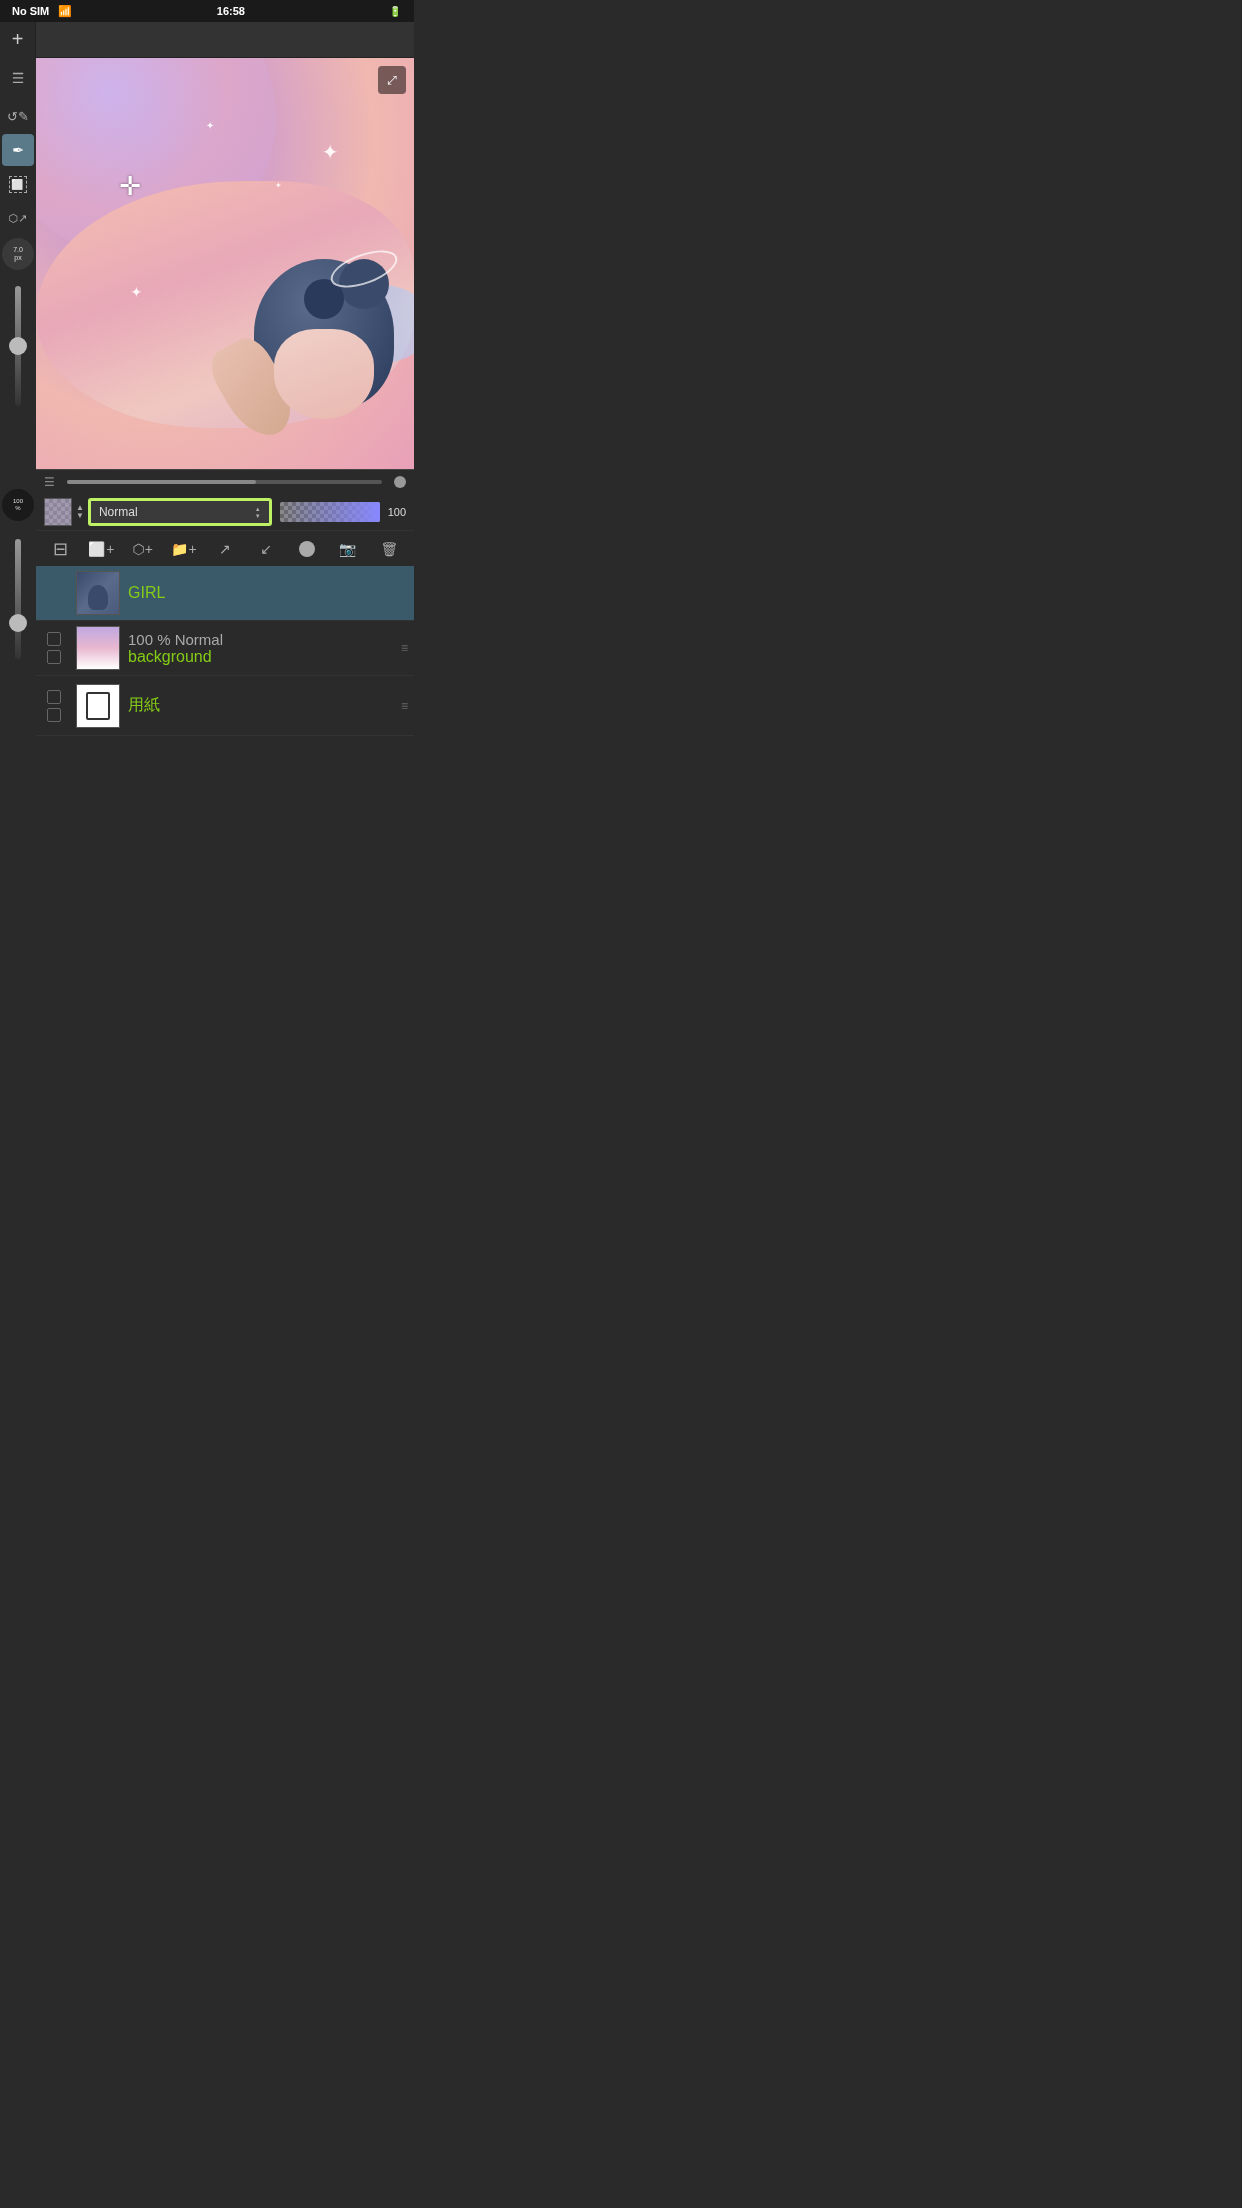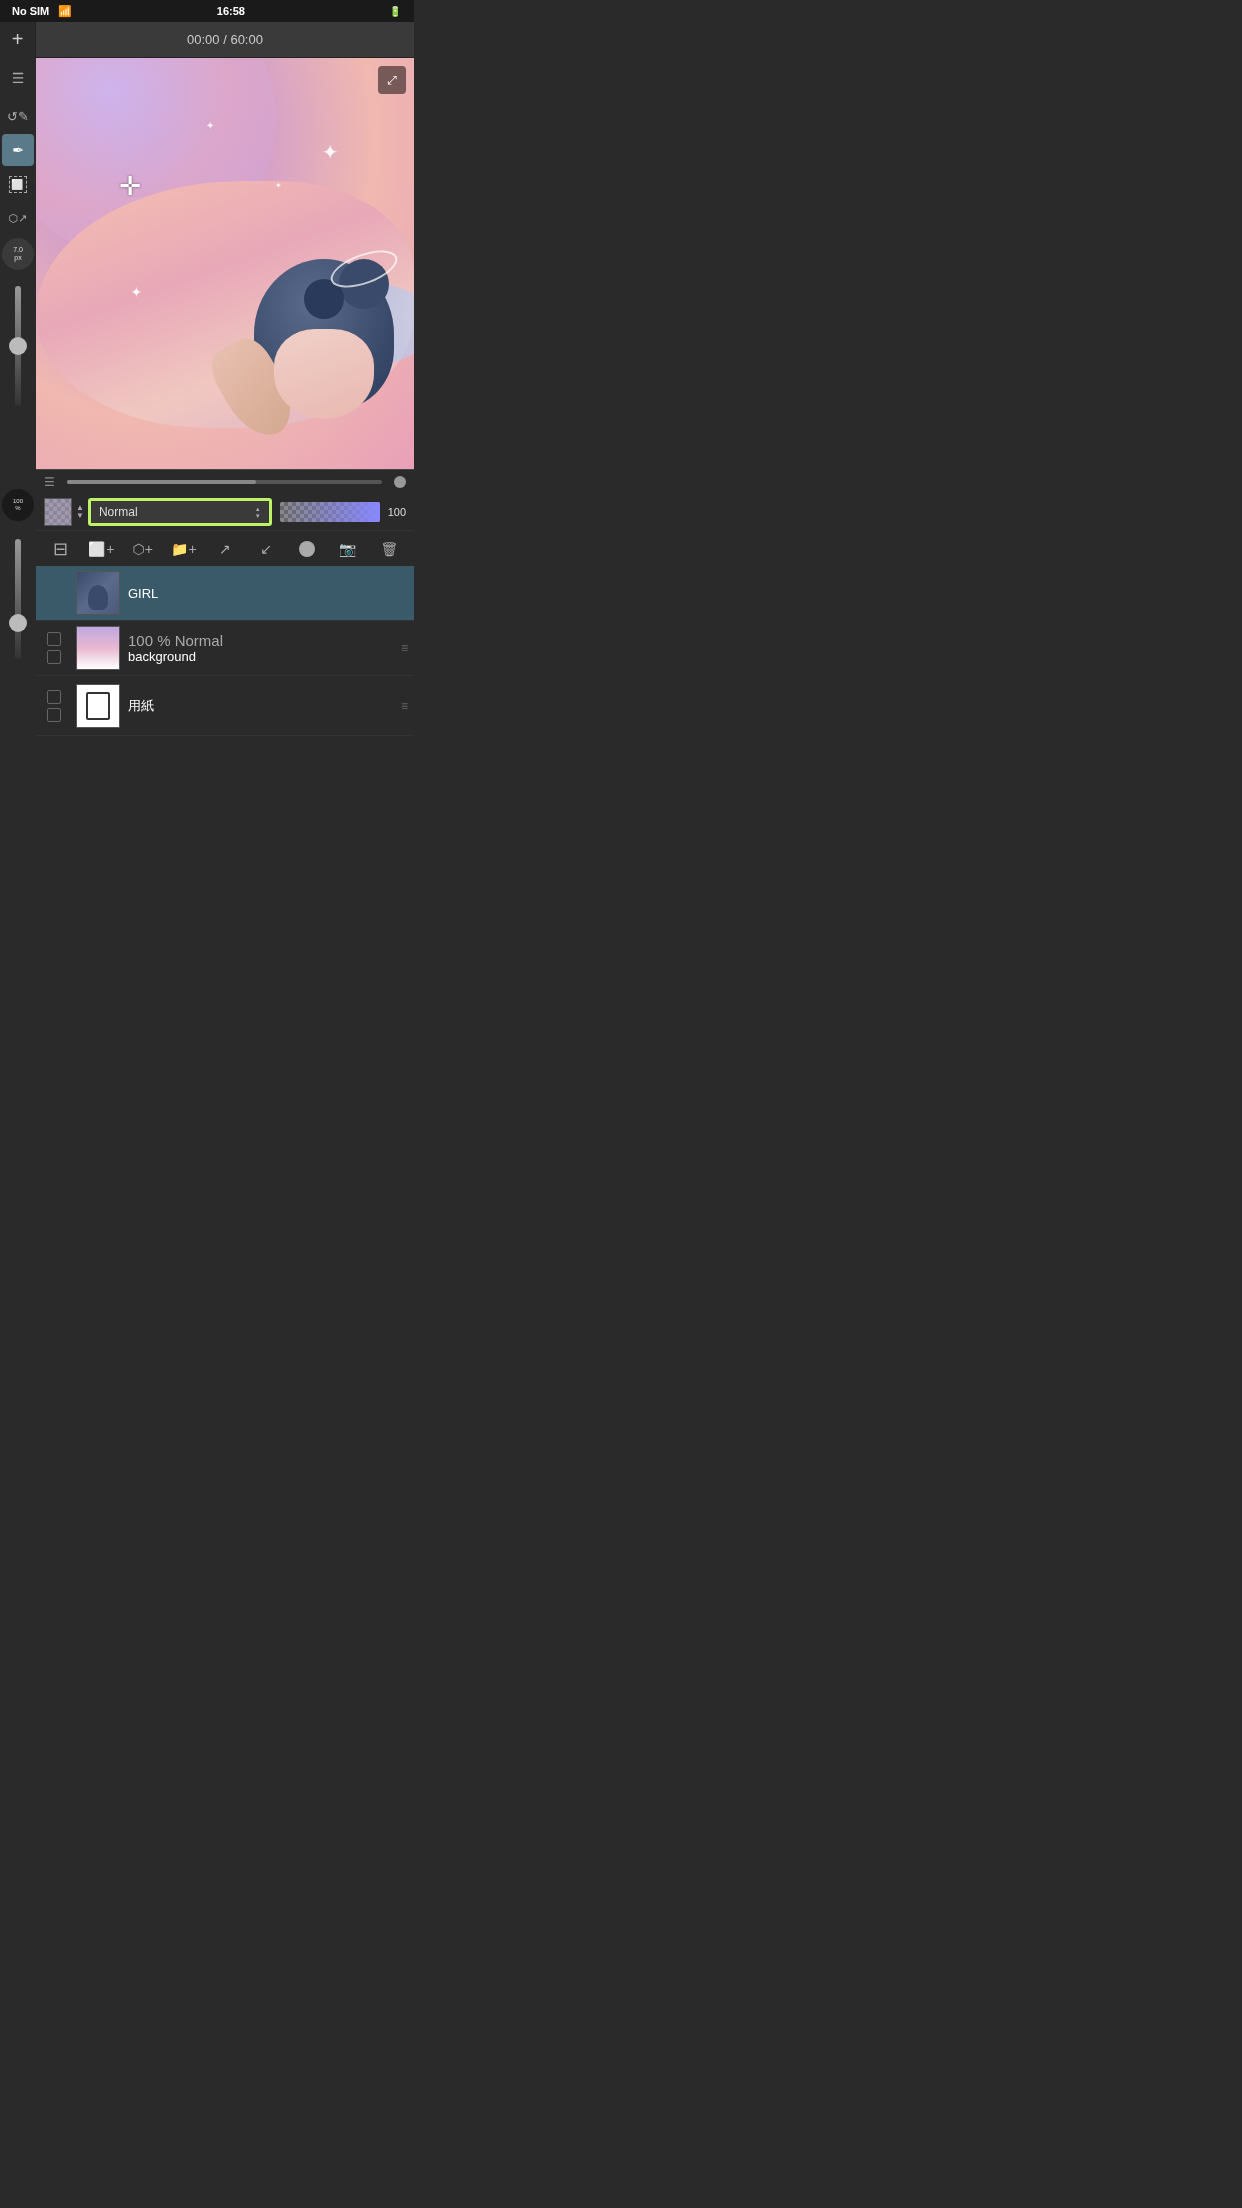--- a/index.html
+++ b/index.html
@@ -352,22 +352,22 @@
       border: 1px solid #555;
       flex-shrink: 0;
       margin: 0 4px;
       overflow: hidden;
     }
     .layer-info {
       flex: 1;
       padding: 2px 4px;
     }
     .layer-name {
-      color: #ffffff;
-      font-size: 13px;
+      color: #84cc16;
+      font-size: 16px;
       font-weight: 500;
     }
     .layer-meta {
       color: #aaa;
       font-size: 15px;
     }
     .layer-drag {
       color: #666;
       font-size: 12px;
       padding: 0 6px;
@@ -474,23 +474,20 @@
   <div>16:58</div>
   <div class="status-right">
     <span>🔋</span>
   </div>
 </div>
 
 <div class="top-toolbar">
   <div class="add-btn">
     <span>+</span>
   </div>
-  <div class="timer-bar">
-    <span>00:00 / 60:00</span>
-  </div>
 </div>
 
 <div class="main-area">
 
   <div class="left-toolbar">
     <div class="tool-btn menu">
       <span>☰</span>
     </div>
     <div class="tool-btn">
       <span style="font-size:13px;">↺✎</span>

